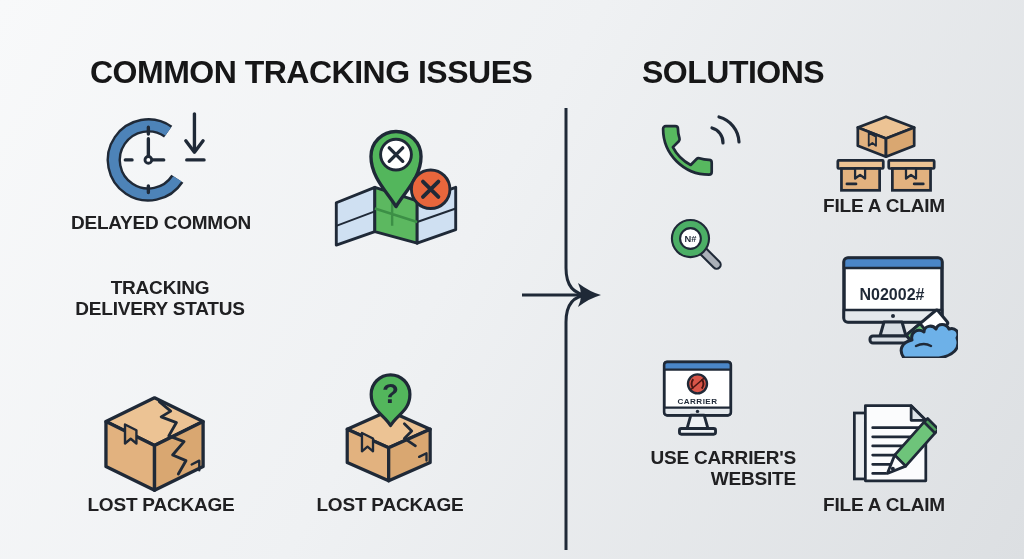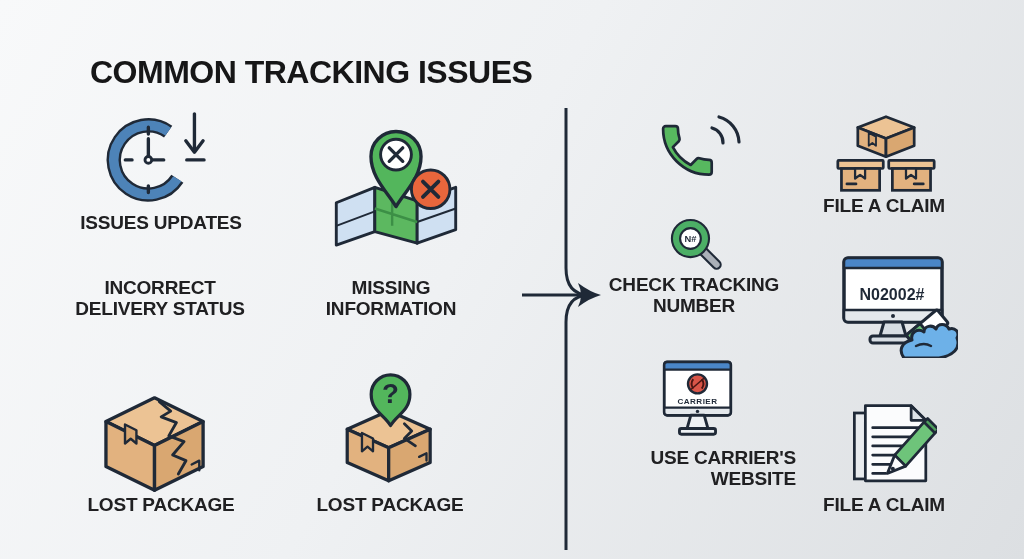--- a/index.html
+++ b/index.html
@@ -20,50 +20,49 @@
   }
   .icon { position:absolute; }
   svg text { font-family:"Liberation Sans", sans-serif; }
 </style>
 </head>
 <body>
 
 <div class="canvas">
 
   <div class="title" style="left:90px; top:54px;">COMMON TRACKING ISSUES</div>
+  <div class="title" style="left:642px; top:54px;">SOLUTIONS</div>
 
   <svg class="icon" style="left:104px; top:110px; width:106px; height:96px;" viewBox="0 0 110 100">
     <path d="M 66.6 22.5 A 36 36 0 1 0 76.2 71.6" fill="none" stroke="#1f2937" stroke-width="15"></path>
     <path d="M 66.6 22.5 A 36 36 0 1 0 76.2 71.6" fill="none" stroke="#4d83b8" stroke-width="10"></path>
     <path d="M 46 18 V 25 M 22 52 H 29 M 46 79 V 86" stroke="#1f2937" stroke-width="3.5" stroke-linecap="round"></path>
     <path d="M 46 52 V 30 M 46 52 H 62" stroke="#1f2937" stroke-width="3.5" stroke-linecap="round"></path>
     <circle cx="46" cy="52" r="3.5" fill="#ffffff" stroke="#1f2937" stroke-width="3"></circle>
     <path d="M 94 4 V 40" stroke="#1f2937" stroke-width="3.5" stroke-linecap="round"></path>
     <path d="M 85 32 L 94 44 L 103 32" fill="none" stroke="#1f2937" stroke-width="3.5" stroke-linejoin="round" stroke-linecap="round"></path>
     <path d="M 86 52 H 104" stroke="#1f2937" stroke-width="3.5" stroke-linecap="round"></path>
   </svg>
-  <div class="label" style="left:61px; top:212px;">ISSUES UPDATES</div>
+  <div class="label" style="left:61px; top:212px;">DELAYED COMMON</div>
 
   <svg class="icon" style="left:328px; top:118px; width:136px; height:130px;" viewBox="0 0 140 135">
     <path d="M 8 88 L 48 72 L 48 118 L 8 132 Z" fill="#cfe0f2" stroke="#1f2937" stroke-width="3" stroke-linejoin="round"></path>
     <path d="M 48 72 L 92 86 L 92 130 L 48 118 Z" fill="#5cb860" stroke="#1f2937" stroke-width="3" stroke-linejoin="round"></path>
     <path d="M 92 86 L 132 72 L 132 116 L 92 130 Z" fill="#cfe0f2" stroke="#1f2937" stroke-width="3" stroke-linejoin="round"></path>
     <path d="M 8 112 L 48 97 M 92 108 L 132 94" stroke="#1f2937" stroke-width="2" fill="none"></path>
     <path d="M 48 94 L 92 108 M 66 78 L 66 112" stroke="#3c8f46" stroke-width="2.5" fill="none"></path>
     <path d="M 70 92 C 62 78 44 62 44 40 A 26 26 0 1 1 96 40 C 96 62 78 78 70 92 Z" fill="#53b65c" stroke="#1f2937" stroke-width="3.5" stroke-linejoin="round"></path>
     <circle cx="70" cy="38" r="16" fill="#ffffff" stroke="#1f2937" stroke-width="3"></circle>
     <path d="M 63 31 L 77 45 M 77 31 L 63 45" stroke="#1f2937" stroke-width="3.5" stroke-linecap="round"></path>
     <circle cx="106" cy="74" r="20" fill="#e8663c" stroke="#1f2937" stroke-width="3"></circle>
     <path d="M 98 66 L 114 82 M 114 66 L 98 82" stroke="#1f2937" stroke-width="4" stroke-linecap="round"></path>
   </svg>
 
-  <div class="label" style="left:60px; top:277px;">INCORRECT
+  <div class="label" style="left:60px; top:277px;">TRACKING
 DELIVERY STATUS</div>
-  <div class="label" style="left:291px; top:277px;">MISSING
-INFORMATION</div>
 
   <svg class="icon" style="left:100px; top:394px; width:110px; height:100px;" viewBox="0 0 115 105">
     <path d="M 57 4 L 108 29 L 57 54 L 6 29 Z" fill="#ecc394" stroke="#1f2937" stroke-width="3.5" stroke-linejoin="round"></path>
     <path d="M 6 29 L 57 54 L 57 101 L 6 76 Z" fill="#e2b27f" stroke="#1f2937" stroke-width="3.5" stroke-linejoin="round"></path>
     <path d="M 57 54 L 108 29 L 108 76 L 57 101 Z" fill="#d9a771" stroke="#1f2937" stroke-width="3.5" stroke-linejoin="round"></path>
     <path d="M 26 32 L 38 38 L 38 52 L 32 47 L 26 52 Z" fill="#d9a771" stroke="#1f2937" stroke-width="2.5" stroke-linejoin="round"></path>
     <path d="M 62 8 L 74 18 L 64 24 L 80 30 L 72 44 L 88 50 L 76 64 L 90 70 L 82 84" fill="none" stroke="#1f2937" stroke-width="3" stroke-linejoin="round" stroke-linecap="round"></path>
     <path d="M 96 74 L 104 70 L 104 80" fill="none" stroke="#1f2937" stroke-width="2.5" stroke-linejoin="round" stroke-linecap="round"></path>
   </svg>
   <div class="label" style="left:61px; top:494px;">LOST PACKAGE</div>
@@ -112,22 +111,20 @@
   <div class="label" style="left:784px; top:195px;">FILE A CLAIM</div>
 
   <svg class="icon" style="left:668px; top:218px; width:58px; height:56px;" viewBox="0 0 62 60">
     <path d="M 37 35 L 52 50" stroke="#1f2937" stroke-width="11" stroke-linecap="round"></path>
     <path d="M 37 35 L 52 50" stroke="#aab0b8" stroke-width="6.5" stroke-linecap="round"></path>
     <circle cx="24" cy="22" r="12" fill="#ffffff"></circle>
     <circle cx="24" cy="22" r="15.5" fill="none" stroke="#1f2937" stroke-width="11"></circle>
     <circle cx="24" cy="22" r="15.5" fill="none" stroke="#4caf66" stroke-width="6.5"></circle>
     <text x="24" y="26" text-anchor="middle" font-size="10" font-weight="bold" fill="#1f2937">N#</text>
   </svg>
-  <div class="label" style="left:594px; top:274px;">CHECK TRACKING
-NUMBER</div>
 
   <svg class="icon" style="left:840px; top:256px; width:118px; height:102px;" viewBox="0 0 118 102">
     <rect x="4" y="2" width="98" height="64" rx="4" fill="#ffffff" stroke="#1f2937" stroke-width="3.5"></rect>
     <path d="M 8 2 H 98 Q 102 2 102 6 V 12 H 4 V 6 Q 4 2 8 2 Z" fill="#4a86c8" stroke="#1f2937" stroke-width="2.5"></path>
     <text x="52" y="44" text-anchor="middle" font-size="16" font-weight="bold" fill="#1f2937">N02002#</text>
     <path d="M 4 54 H 102 V 62 Q 102 66 98 66 H 8 Q 4 66 4 62 Z" fill="#e4e8ec" stroke="#1f2937" stroke-width="2.5"></path>
     <circle cx="53" cy="60" r="2" fill="#1f2937"></circle>
     <path d="M 44 66 L 62 66 L 66 80 L 40 80 Z" fill="#d7dde3" stroke="#1f2937" stroke-width="3" stroke-linejoin="round"></path>
     <rect x="30" y="80" width="46" height="7" rx="3" fill="#d7dde3" stroke="#1f2937" stroke-width="3"></rect>
     <g transform="rotate(-40 88 74)">

